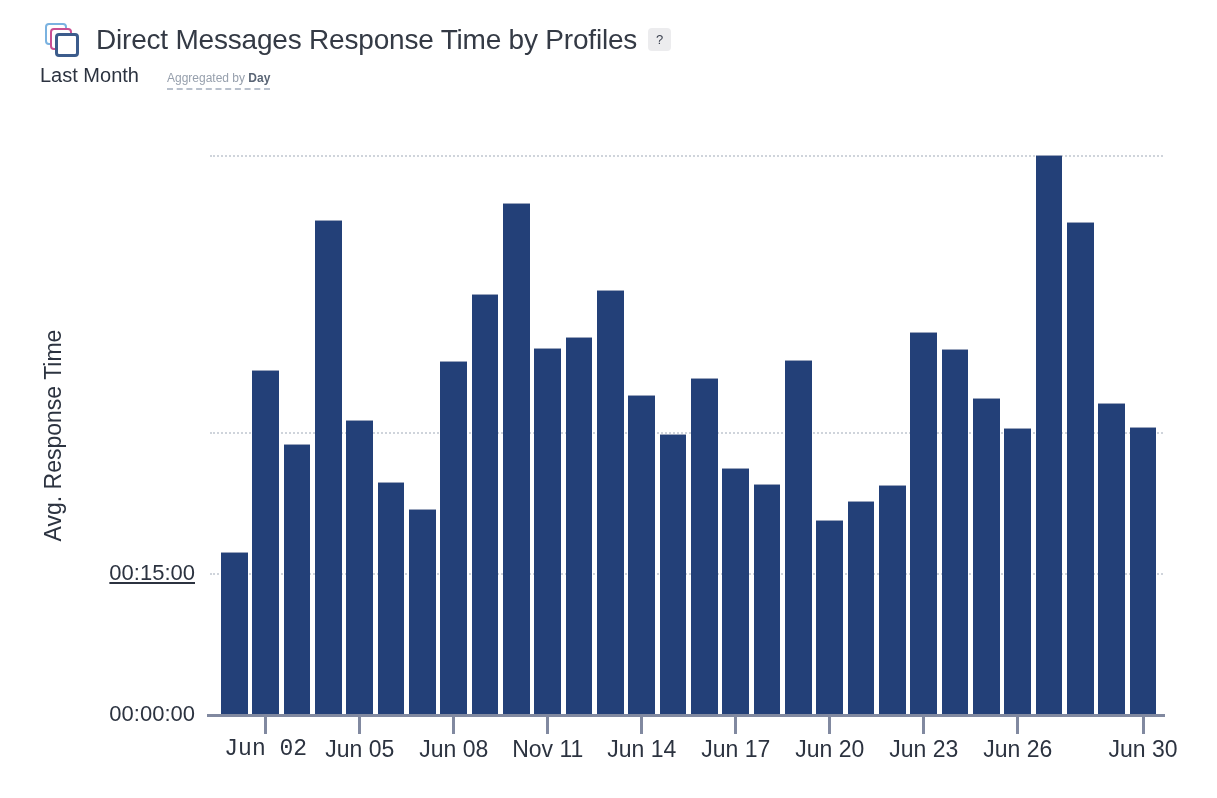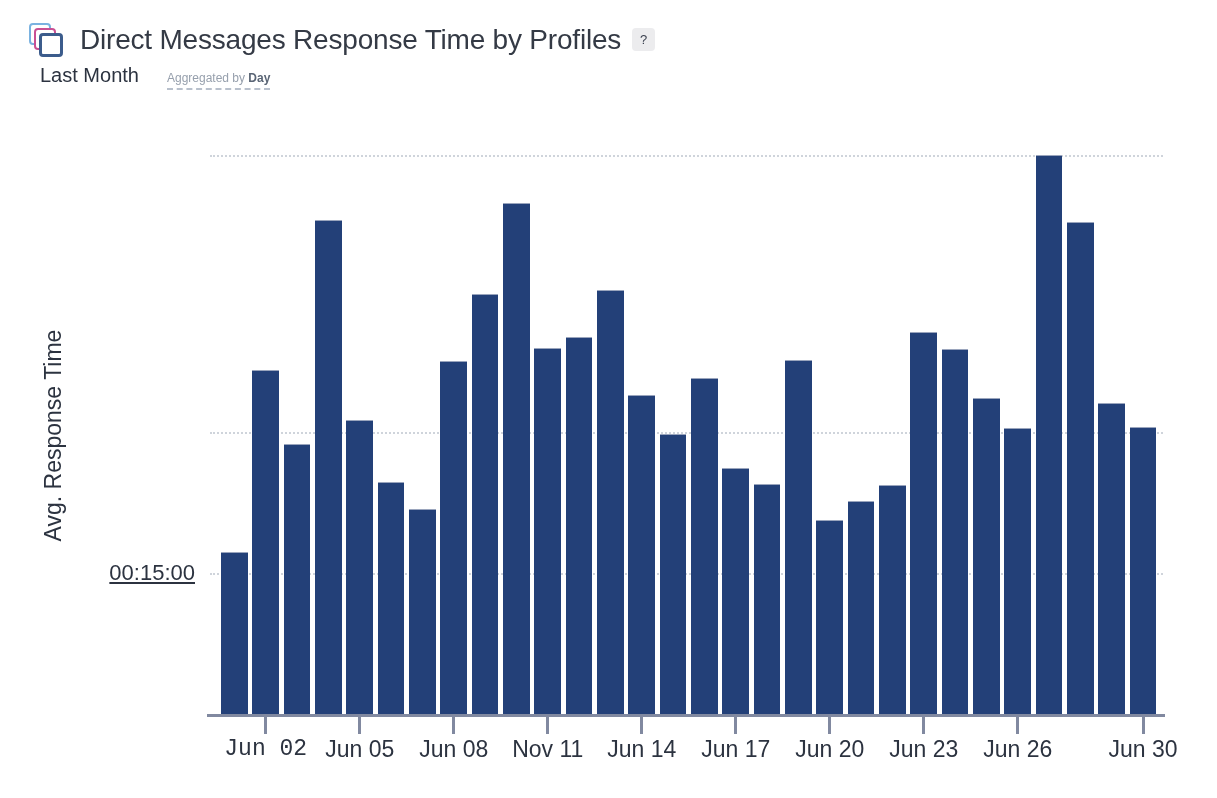--- a/index.html
+++ b/index.html
@@ -18,21 +18,21 @@
 
   
   .card-header {
     position: absolute;
     left: 0; top: 0;
     width: 1217px;
   }
   .title-row {
     display: flex;
     align-items: center;
-    padding: 26px 0 0 28px;
+    padding: 26px 0 0 44px;
     height: 54px;
   }
   .stack-icon {
     position: relative;
     width: 38px; height: 40px;
     flex: 0 0 38px;
     margin-right: 14px;
   }
   .stack-icon i {
     position: absolute;
@@ -203,20 +203,21 @@
   </div>
 </div>
 
 <div class="plot-wrap">
 
   <div class="y-axis-title">
     <span>Avg. Response Time</span>
   </div>
 
   <div class="y-labels" id="y-labels">
+      <div class="y-tick-label" style="top: 714px;">00:00:00</div>
       <div class="y-tick-label" style="top: 573.076px; text-decoration: underline;">00:15:00</div>
     </div>
   <div id="gridlines">
       <div class="gridline" style="top: 714px;"></div>
       <div class="gridline" style="top: 573.076px;"></div>
       <div class="gridline" style="top: 432.151px;"></div>
       <div class="gridline" style="top: 155px;"></div>
     </div>
 
   <div class="axis-baseline"></div>

